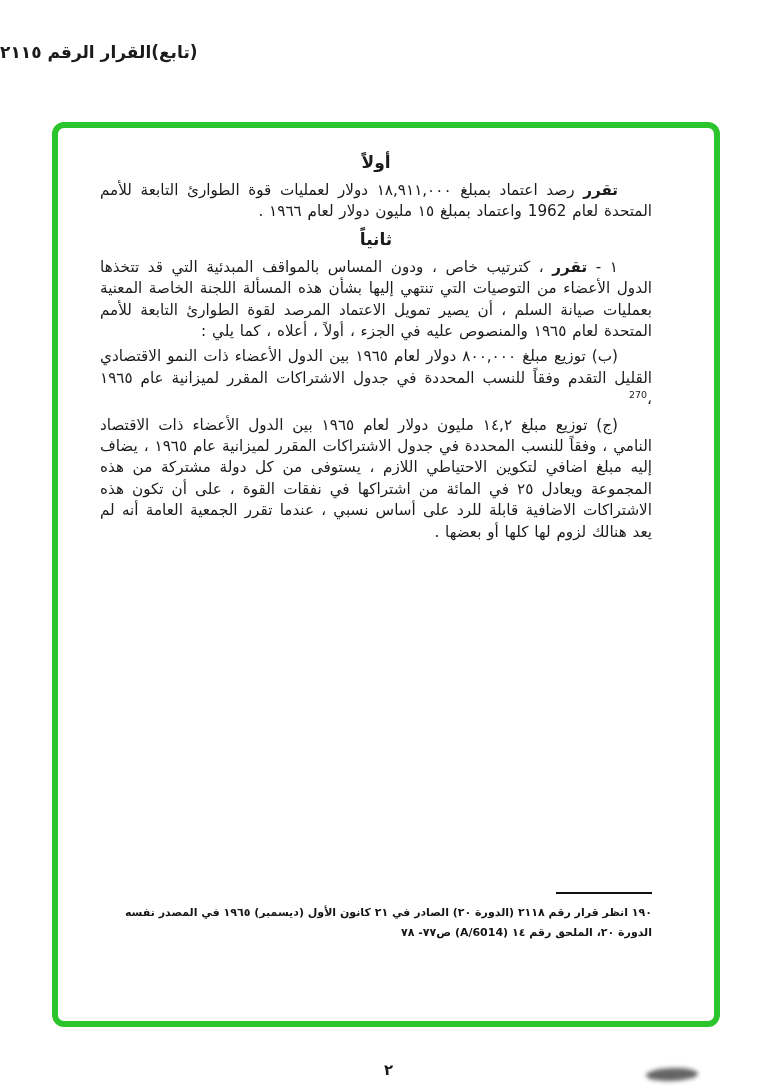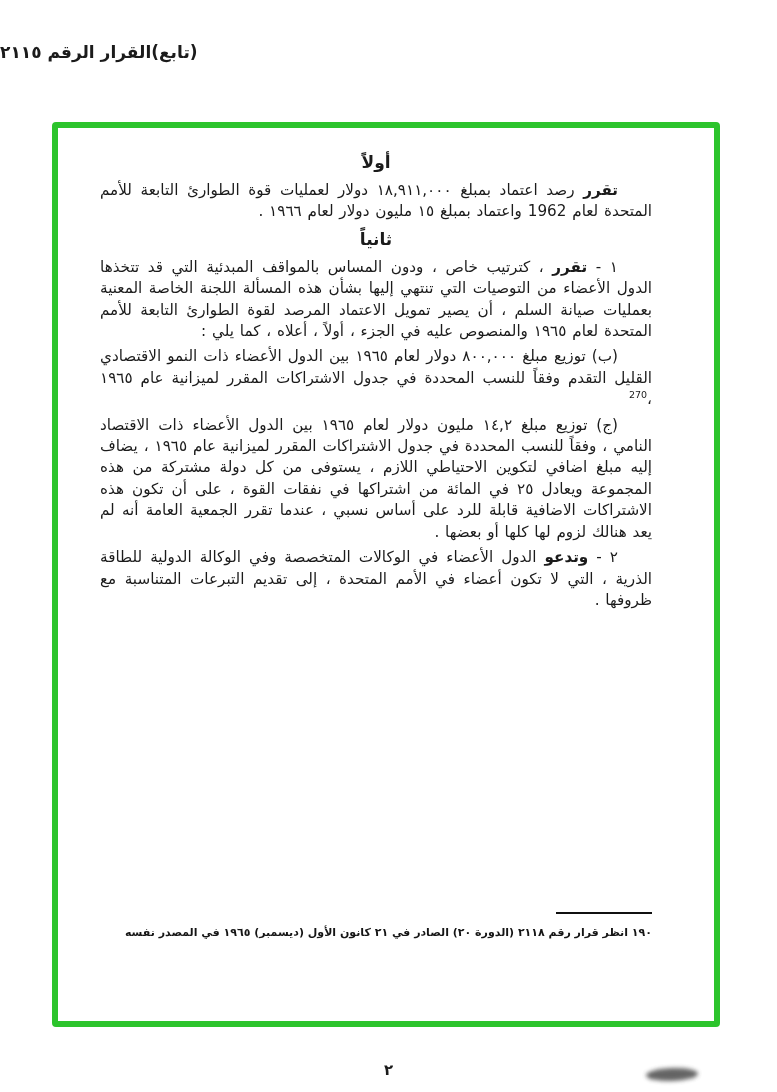--- a/index.html
+++ b/index.html
@@ -17,21 +17,21 @@
   .header { position: absolute; top: 42px; left: 0; right: 0; text-align: left; direction: rtl; }
   .title { font-size: 17px; font-weight: bold; letter-spacing: .2px; }
   .citation { margin-top: 9px; font-size: 9.5px; color: #2e2e2e; }
 
   
   .green-box {
     position: absolute; left: 52px; top: 122px;
     width: 668px; height: 905px;
     box-sizing: border-box;
     border: 6px solid var(--green, #2cc42c);
-    border-radius: 4px;
+    border-radius: 12px;
     background: #ffffff;
   }
   .box-inner {
     height: 100%; box-sizing: border-box;
     padding: 18px 62px 0 42px;
     display: flex; flex-direction: column;
     direction: rtl;
     overflow: hidden;
   }
 
@@ -91,28 +91,28 @@
   <div class="green-box">
     <div class="box-inner">
 
       <div class="doc-body">
           <div class="heading">أولاً</div>
           <p class="para indent"><b>تقرر</b><span> رصد اعتماد بمبلغ ١٨,٩١١,٠٠٠ دولار لعمليات قوة الطوارئ التابعة للأمم المتحدة لعام 1962 واعتماد بمبلغ ١٥ مليون دولار لعام ١٩٦٦ .</span></p>
           <div class="heading">ثانياً</div>
           <p class="para indent"><span>١ - </span><b>تقرر</b><span> ، كترتيب خاص ، ودون المساس بالمواقف المبدئية التي قد تتخذها الدول الأعضاء من التوصيات التي تنتهي إليها بشأن هذه المسألة اللجنة الخاصة المعنية بعمليات صيانة السلم ، أن يصير تمويل الاعتماد المرصد لقوة الطوارئ التابعة للأمم المتحدة لعام ١٩٦٥ والمنصوص عليه في الجزء ، أولاً ، أعلاه ، كما يلي :</span></p>
           <p class="para indent"><span>(ب) توزيع مبلغ ٨٠٠,٠٠٠ دولار لعام ١٩٦٥ بين الدول الأعضاء ذات النمو الاقتصادي القليل التقدم وفقاً للنسب المحددة في جدول الاشتراكات المقرر لميزانية عام ١٩٦٥ ،</span><sup>270</sup></p>
           <p class="para indent"><span>(ج) توزيع مبلغ ١٤,٢ مليون دولار لعام ١٩٦٥ بين الدول الأعضاء ذات الاقتصاد النامي ، وفقاً للنسب المحددة في جدول الاشتراكات المقرر لميزانية عام ١٩٦٥ ، يضاف إليه مبلغ اضافي لتكوين الاحتياطي اللازم ، يستوفى من كل دولة مشتركة من هذه المجموعة ويعادل ٢٥ في المائة من اشتراكها في نفقات القوة ، على أن تكون هذه الاشتراكات الاضافية قابلة للرد على أساس نسبي ، عندما تقرر الجمعية العامة أنه لم يعد هنالك لزوم لها كلها أو بعضها .</span></p>
-          <p class="para indent"><span>٢ - </span><b>وتدعو</b><span> الدول الأعضاء في الوكالات المتخصصة وفي الوكالة الدولية للطاقة الذرية ، التي لا تكون أعضاء في الأمم المتحدة ، إلى تقديم التبرعات المتناسبة مع ظروفها .</span></p>
         </div>
 
       <div class="spacer"></div>
 
       <div class="footnote">
         <div class="fn-rule"></div>
         <div class="fn-line">١٩٠ انظر قرار رقم ٢١١٨ (الدورة ٢٠) الصادر في ٢١ كانون الأول (ديسمبر) ١٩٦٥ في المصدر نفسه</div>
+        <div class="fn-line">الدورة ٢٠، الملحق رقم ١٤ (A/6014) ص٧٧- ٧٨</div>
       </div>
 
     </div>
   </div>
 
   <div class="page-number">٢</div>
 
   <div class="smudge"></div>
 
 </div>

